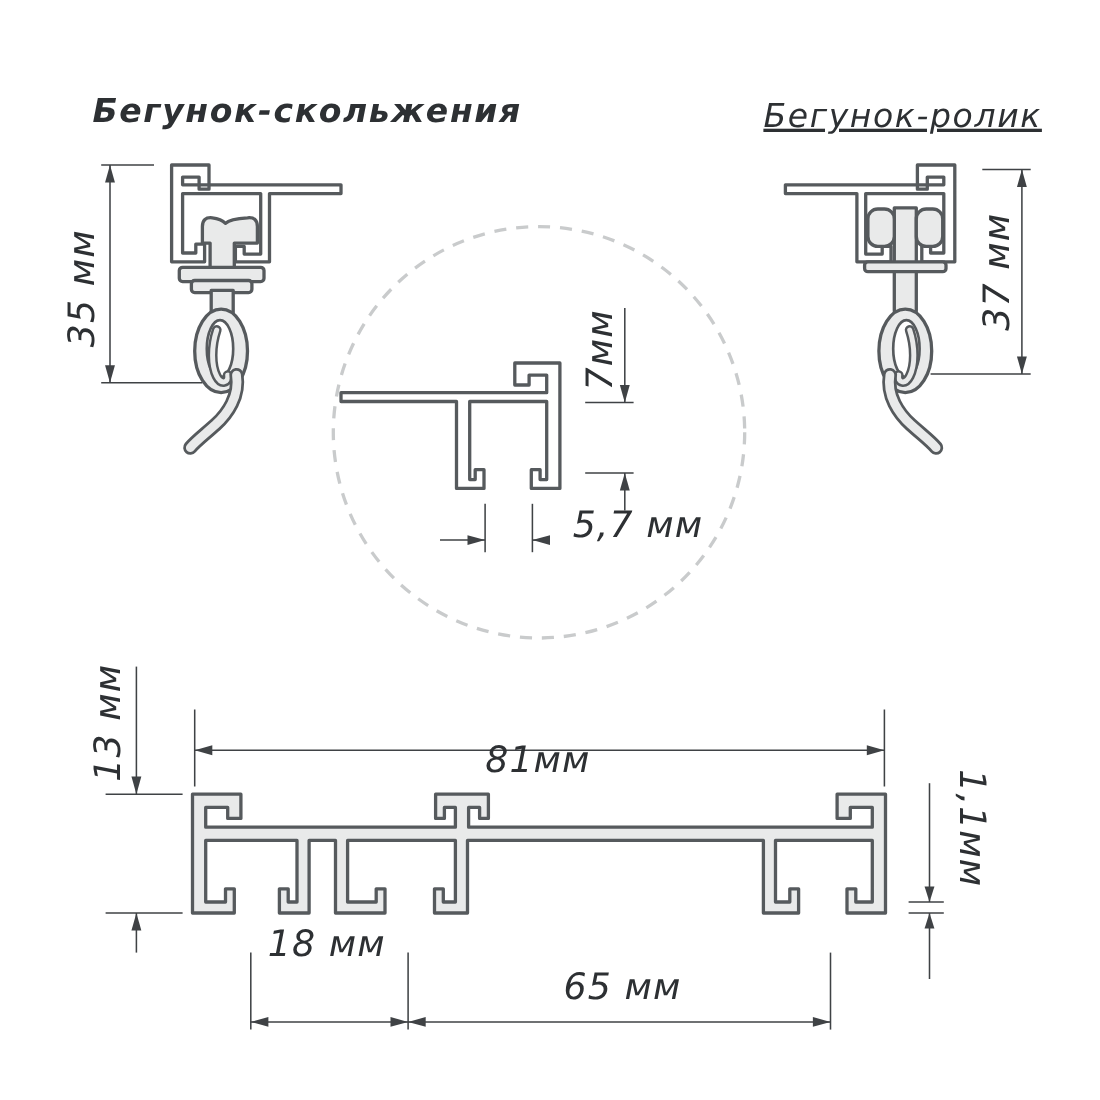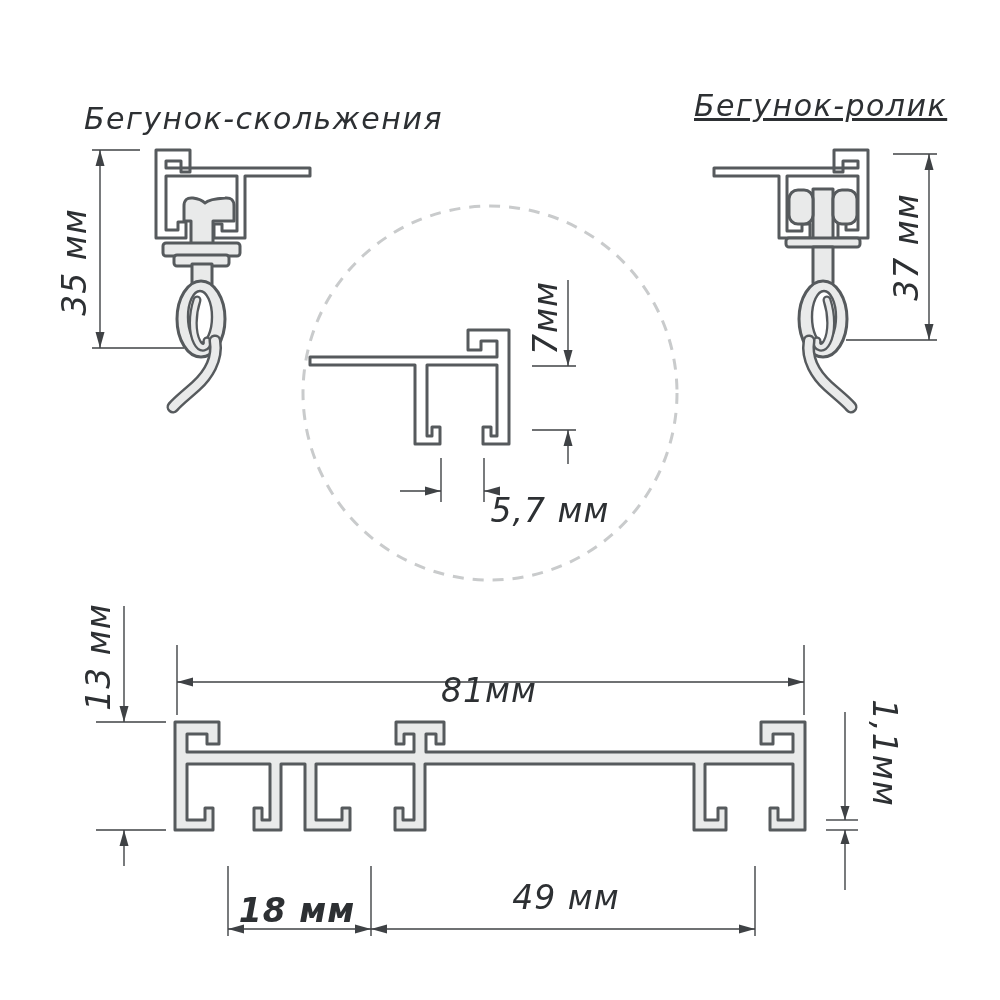--- a/index.html
+++ b/index.html
@@ -151,25 +151,25 @@
       <polygon class="dim-arrow" points="371,929 355,924.5 355,933.5"></polygon>
     </g>
     <g>
       <line class="dim-line" x1="755" y1="866" x2="755" y2="936"></line>
       <line class="dim-line" x1="371" y1="929" x2="755" y2="929"></line>
       <polygon class="dim-arrow" points="371,929 387,924.5 387,933.5"></polygon>
       <polygon class="dim-arrow" points="755,929 739,924.5 739,933.5"></polygon>
     </g>
   </svg>
 
-  <div class="label title" style="left:84px;top:101px;">Бегунок-скольжения</div>
+  <div class="label title" style="left:84px;top:84px;font-weight:bold;">Бегунок-скольжения</div>
   <div class="label title" style="left:694px;top:88px;text-decoration:underline;">Бегунок-ролик</div>
 
   <div class="label dim-label rot-ccw" style="left:74px;top:262px;">35 мм</div>
   <div class="label dim-label rot-ccw" style="left:906px;top:247px;">37 мм</div>
   <div class="label dim-label rot-ccw" style="left:545px;top:318px;">7мм</div>
-  <div class="label dim-label" style="left:550px;top:477px;margin-top:33px;">5,7 мм</div>
+  <div class="label dim-label" style="left:580px;top:477px;">5,7 мм</div>
   <div class="label dim-label rot-ccw" style="left:98px;top:657px;">13 мм</div>
   <div class="label dim-label" style="left:489px;top:690px;">81мм</div>
   <div class="label dim-label rot-cw" style="left:884px;top:753px;">1,1мм</div>
-  <div class="label dim-label" style="left:297px;top:910px;font-weight:bold;">18 мм</div>
-  <div class="label dim-label" style="left:566px;top:897px;">49 мм</div>
+  <div class="label dim-label" style="left:297px;top:858px;">18 мм</div>
+  <div class="label dim-label" style="left:566px;top:897px;">65 мм</div>
 </div>
 
 </body></html>

